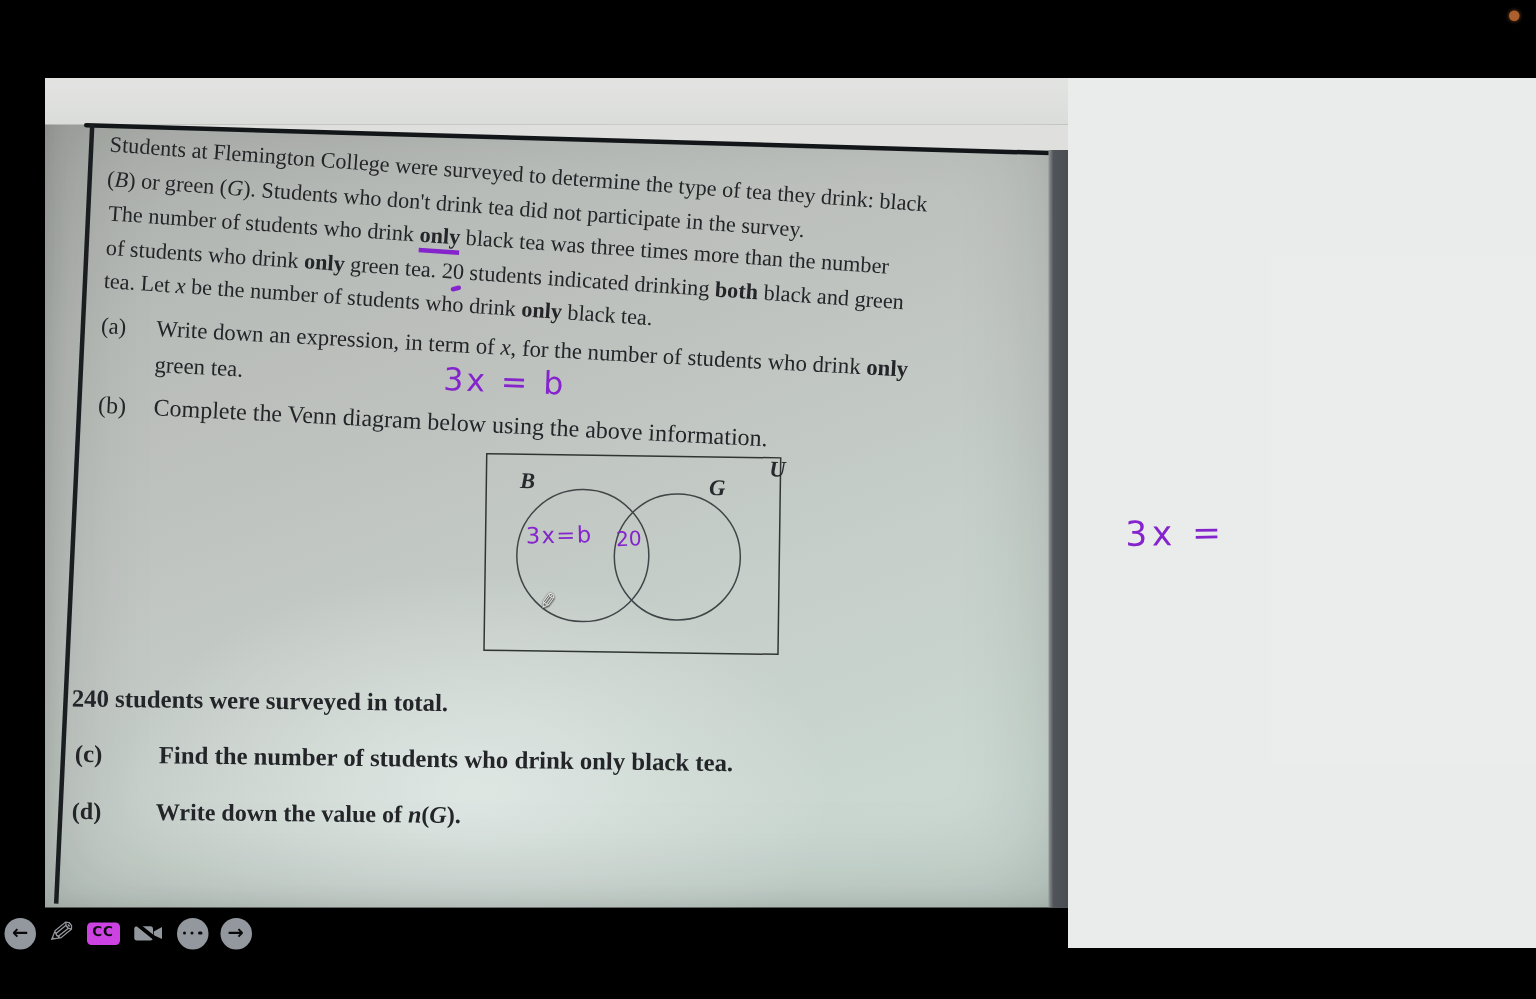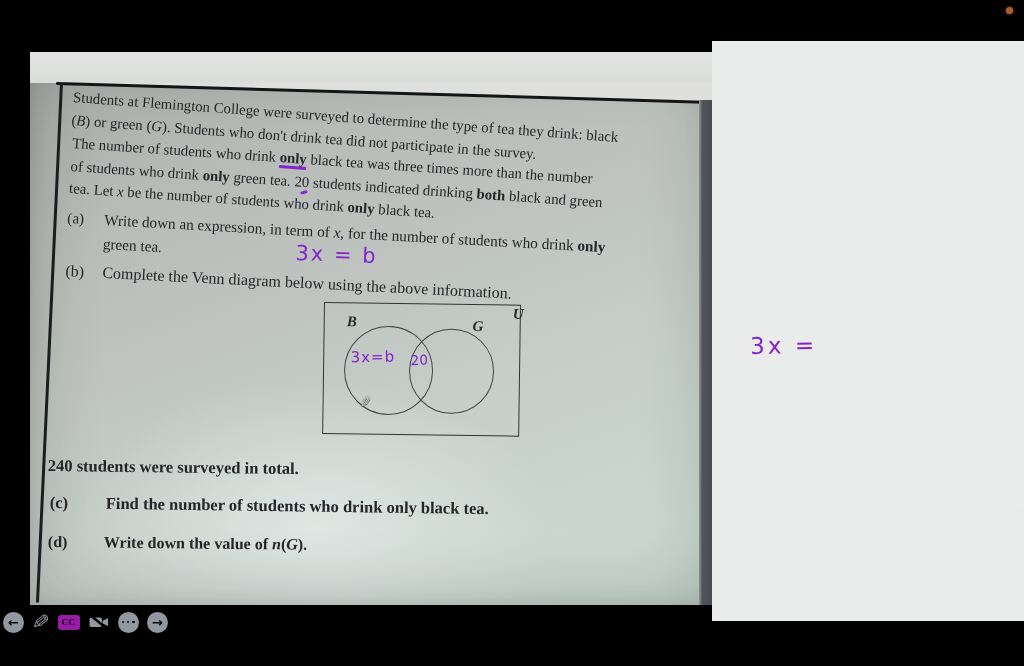--- a/index.html
+++ b/index.html
@@ -59,31 +59,31 @@
   
   .ink{position:absolute;color:#8d26d8;font-family:"DejaVu Sans", sans-serif;white-space:nowrap;
        transform-origin:0 0;}
   .ink-a{left:266px;top:189px;font-size:21px;letter-spacing:2px;transform:rotate(2.2deg);}
   .ink-vb{left:26px;top:45px;font-size:15px;letter-spacing:1px;transform:rotate(-2deg);}
   .ink-v20{left:86px;top:48px;font-size:13.5px;transform:rotate(-3deg);}
   .pencil-cursor{position:absolute;left:36px;top:90px;font-size:14px;color:#f4f4f2;
        text-shadow:0 0 1px #333,0 1px 1px #444;transform:scaleX(-1) rotate(10deg);
        font-family:"DejaVu Sans", sans-serif;}
   
-  .panel{position:absolute;left:712px;top:41px;width:312px;height:580px;background:#f8faf9;}
+  .panel{position:absolute;left:712px;top:52px;width:312px;height:580px;background:#f8faf9;}
   .ink-panel{left:38px;top:292px;font-size:23px;letter-spacing:3px;transform:rotate(-1deg);}
   
   .toolbar{position:absolute;left:3px;top:609px;height:26px;display:flex;gap:8px;
            align-items:center;font-family:"DejaVu Sans", sans-serif;}
   .tbtn{display:flex;align-items:center;justify-content:center;cursor:pointer;}
   .circ{width:21px;height:21px;border-radius:50%;background:#9ba1a6;color:#0a0a0a;
         font-size:13px;font-weight:bold;line-height:1;}
   .pencil{font-size:21px;color:#9ba1a6;transform:scaleX(-1) rotate(-6deg);}
-  .ccbox{width:22px;height:15px;border-radius:3px;background:#a21caf;color:#0a0a0a;
-        font-size:9px;font-weight:800;letter-spacing:.5px;font-family:Liberation Serif, serif;}
+  .ccbox{width:22px;height:15px;border-radius:3px;background:#d946ef;color:#0a0a0a;
+        font-size:9px;font-weight:800;letter-spacing:.5px;}
   .dots{display:flex;gap:2.5px;}
   .dots i{width:2.6px;height:2.6px;border-radius:50%;background:#0a0a0a;}
   
   .dim{position:absolute;inset:0;background:rgba(6,9,11,.055);pointer-events:none;z-index:50;}
 </style>
 </head>
 <body>
 
 <div class="stage">
 

